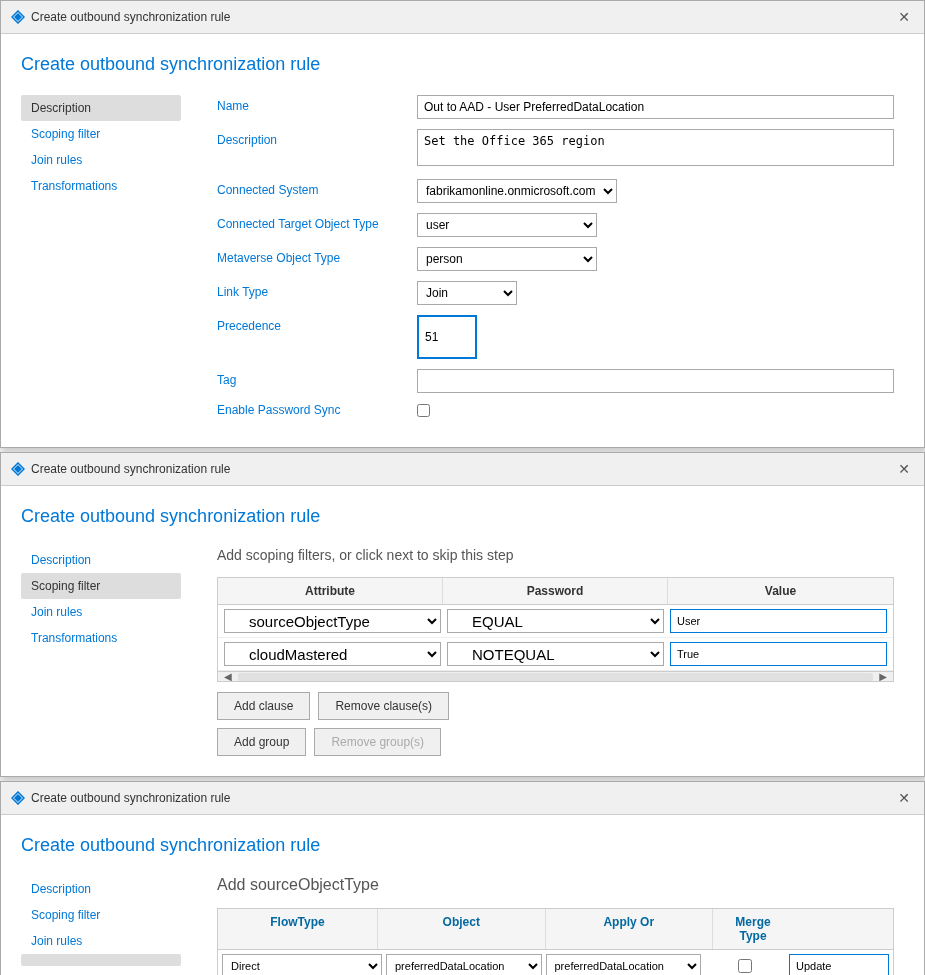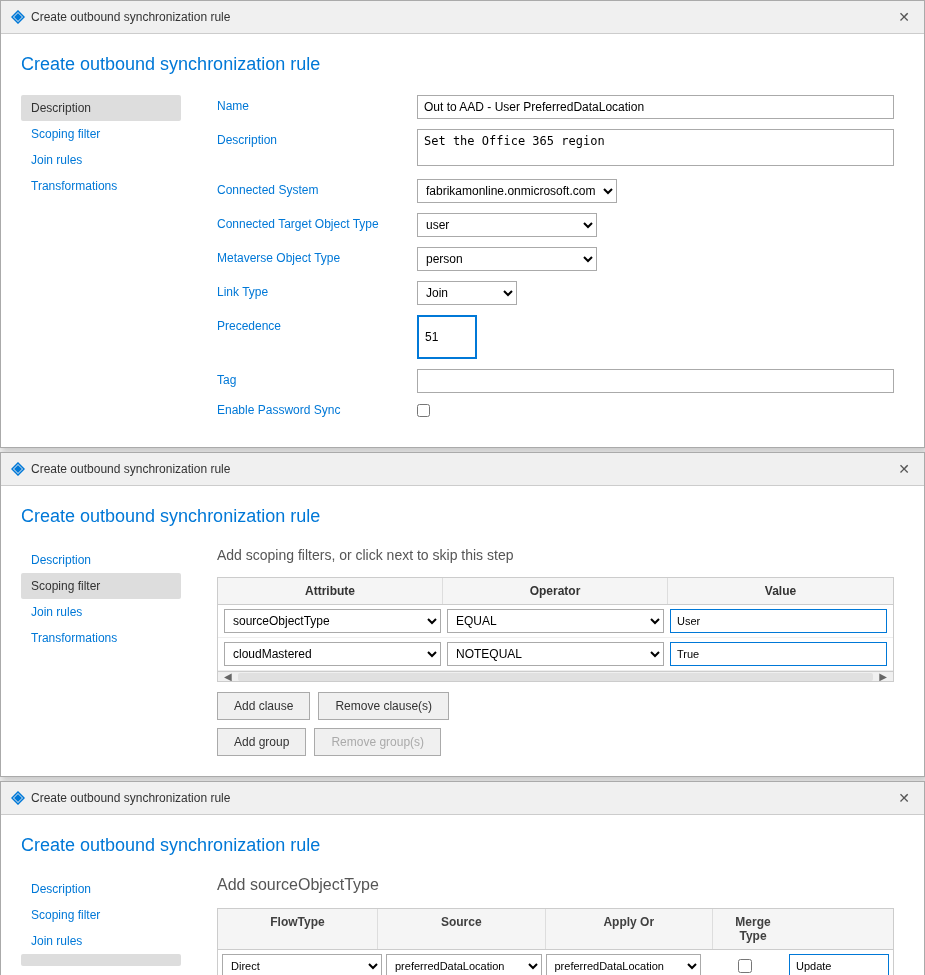--- a/index.html
+++ b/index.html
@@ -191,22 +191,22 @@
       align-items: center;
       gap: 6px;
     }
 
     .filter-row:last-child { border-bottom: none; }
 
     .filter-select {
       width: 100%;
       height: 24px;
       border: 1px solid #aaa;
-      padding: 2px 4px;
-      font-size: 12px;
+      padding: 2px 20px;
+      font-size: 15px;
       background: white;
     }
 
     .filter-input {
       width: 100%;
       height: 24px;
       border: 1px solid #0078d7;
       padding: 2px 6px;
       font-size: 11px;
     }
@@ -254,21 +254,21 @@
       display: grid;
       grid-template-columns: 160px 1fr 1fr 80px 100px;
       background: #f5f5f5;
       border-bottom: 1px solid #ccc;
     }
 
     .transform-header-cell {
       padding: 6px 8px;
       font-size: 12px;
       font-weight: 600;
-      color: #404040;
+      color: #0369a1;
       border-right: 1px solid #ddd;
       text-align: center;
     }
 
     .transform-header-cell:last-child { border-right: none; text-align: center; }
 
     .transform-row {
       display: grid;
       grid-template-columns: 160px 1fr 1fr 80px 100px;
       border-bottom: 1px solid #eee;
@@ -424,21 +424,21 @@
         </div>
         <div class="sidebar-item">
           <span>Transformations</span>
         </div>
       </div>
       <div class="form-area">
         <div class="scoping-text">Add scoping filters, or click next to skip this step</div>
         <div class="filter-table-wrapper">
           <div class="filter-table-header">
             <div class="filter-header-cell">Attribute</div>
-            <div class="filter-header-cell">Operator</div>
+            <div class="filter-header-cell">Password</div>
             <div class="filter-header-cell">Value</div>
           </div>
           <div class="filter-row">
             <select class="filter-select">
               <option>sourceObjectType</option>
             </select>
             <select class="filter-select">
               <option>EQUAL</option>
             </select>
             <input type="text" class="filter-input" value="User" style="">
@@ -495,21 +495,21 @@
         </div>
         <div class="sidebar-item active">
           
         </div>
       </div>
       <div class="form-area">
         <div class="transform-title">Add sourceObjectType</div>
         <div class="transform-table-wrapper">
           <div class="transform-header">
             <div class="transform-header-cell">FlowType</div>
-            <div class="transform-header-cell">Source</div>
+            <div class="transform-header-cell">Object</div>
             <div class="transform-header-cell">Apply Or</div>
             <div class="transform-header-cell">Merge Type</div>
           </div>
           <div class="transform-row">
             <select class="transform-select">
               <option>Direct</option>
             </select>
             <select class="transform-select">
               <option>preferredDataLocation</option>
             </select>

